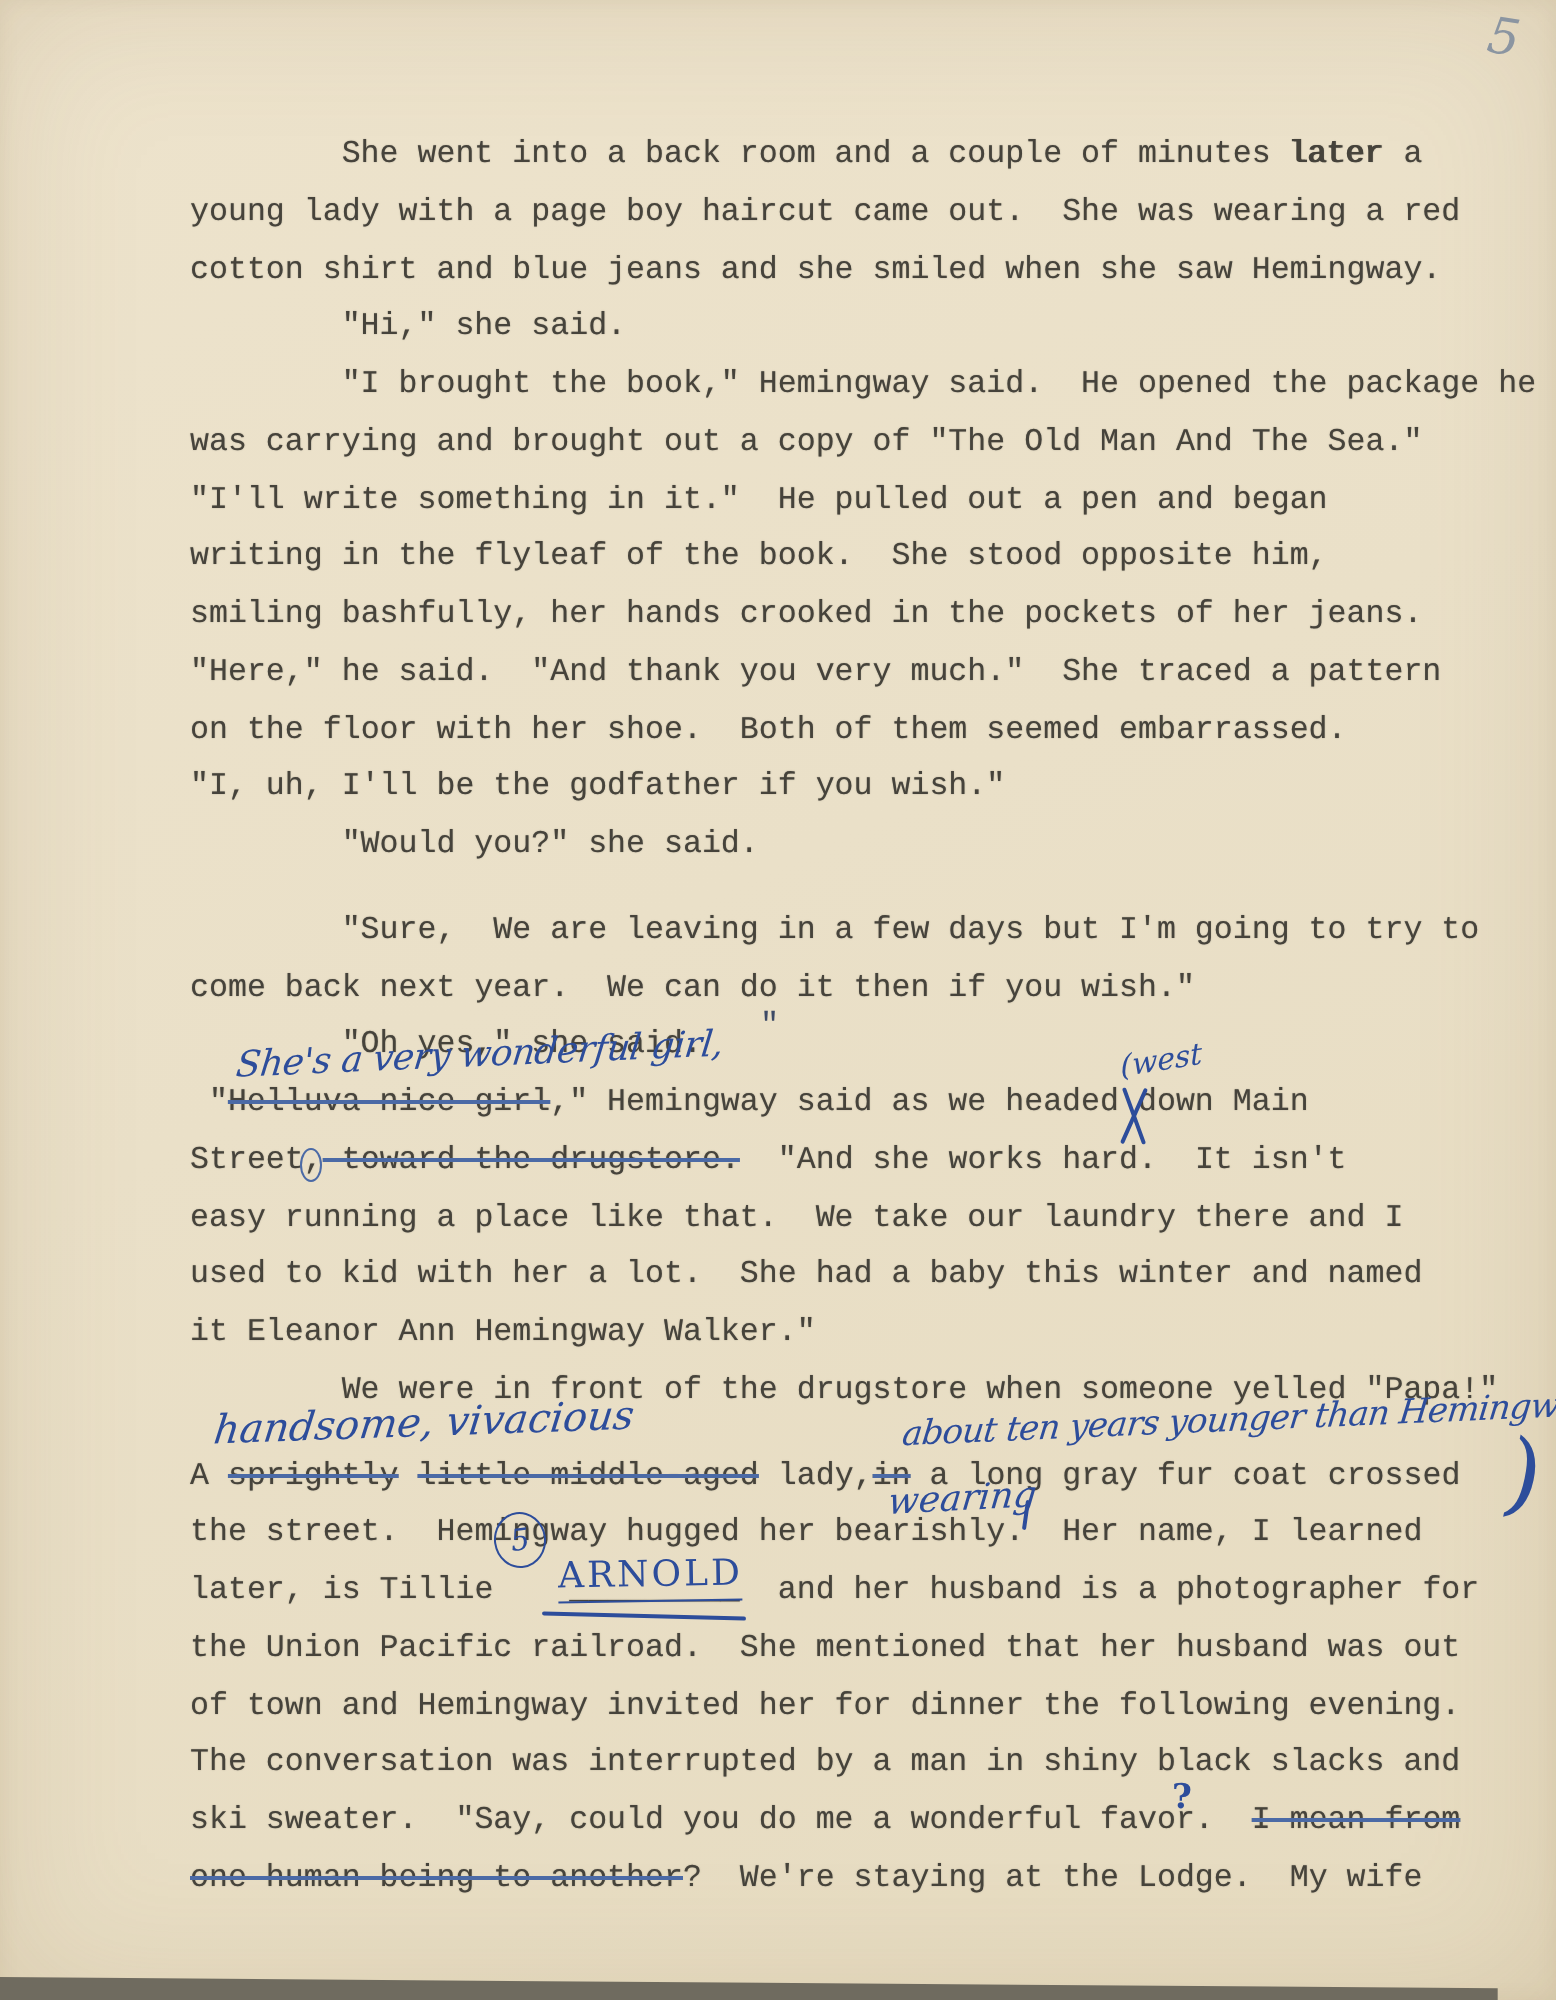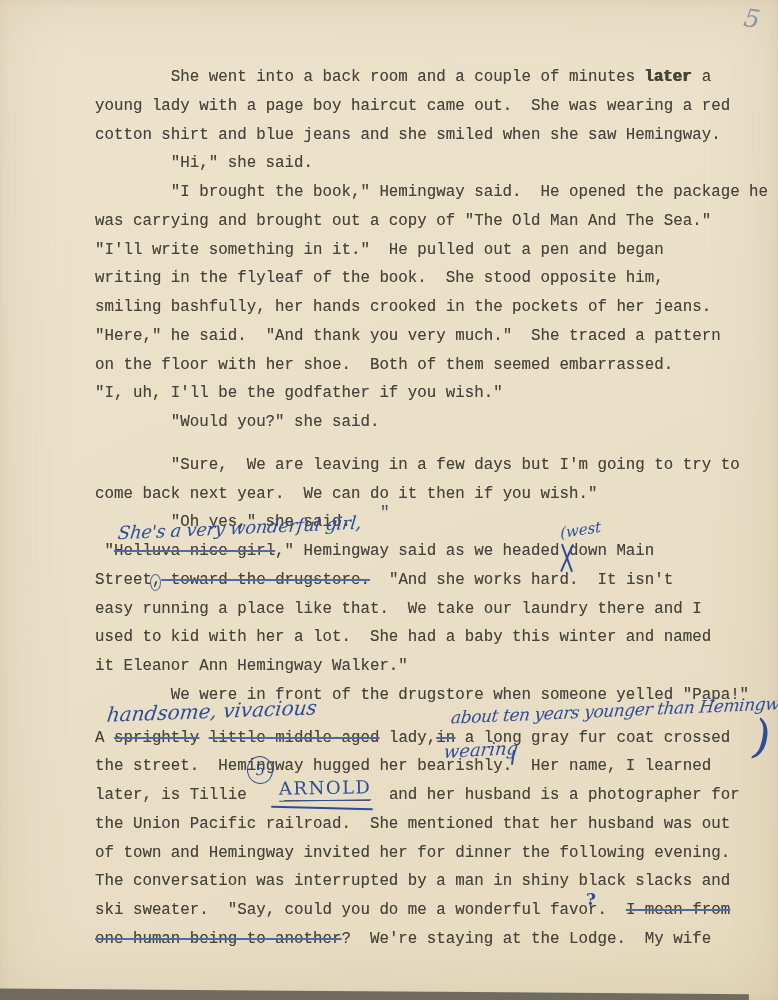--- a/index.html
+++ b/index.html
@@ -30,21 +30,21 @@
     text-shadow:0 0 0.6px rgba(70,67,59,.5);
   }
   .tline{height:28.75px;}
   .gap-after{margin-bottom:14px;}
   .struck{
     text-decoration:line-through;
     text-decoration-thickness:1.7px;
     text-decoration-color:var(--ink-strike);
   }
   .overtype{
-    font-weight:bold;
+    font-weight:normal;
     text-shadow:-0.9px 0 0 currentColor, 0 0 0.6px rgba(70,67,59,.5);
   }
   .circled{position:relative;}
   .circled::after{
     content:"";position:absolute;left:-2px;top:3px;width:9px;height:15px;
     border:1.6px solid var(--ink-strike);border-radius:50%;
   }
   .hw{
     position:absolute;
     font-family:"DejaVu Serif","Liberation Serif",serif;

